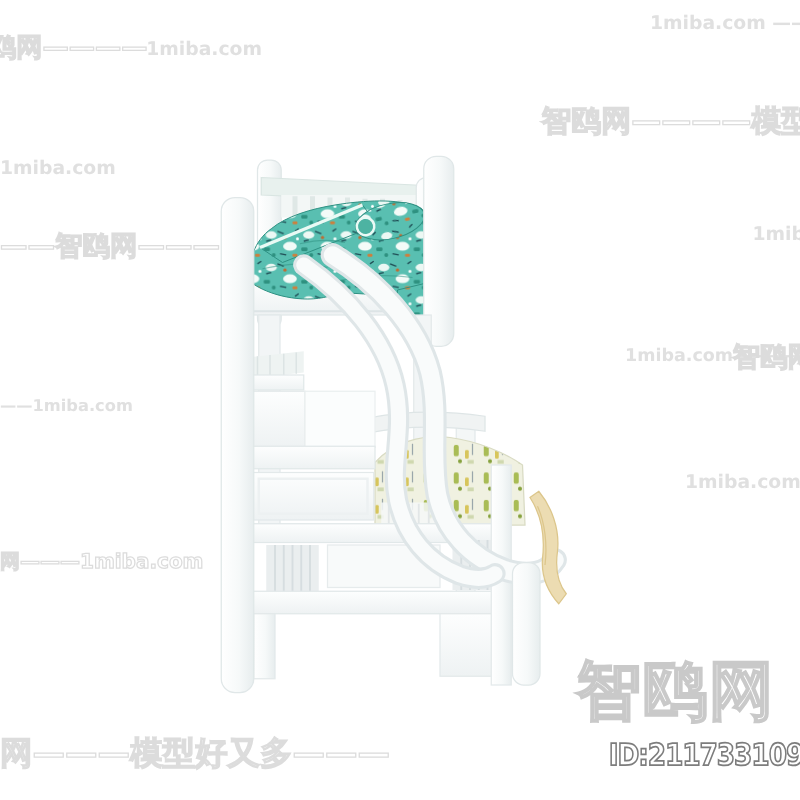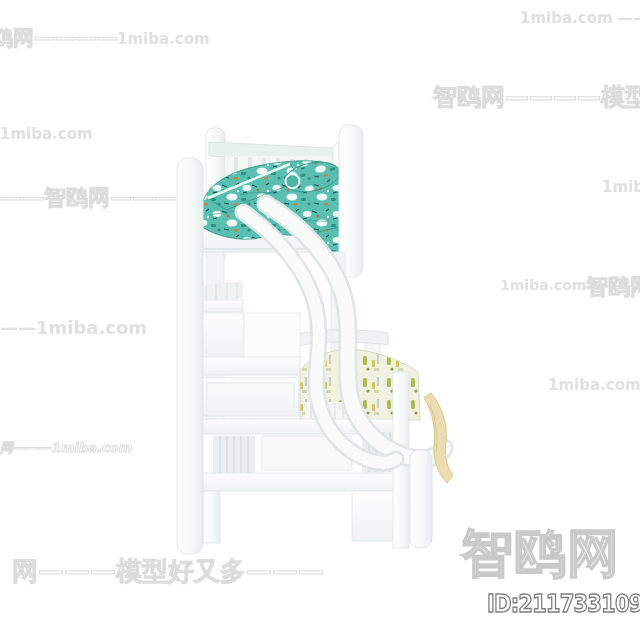--- a/index.html
+++ b/index.html
@@ -30,24 +30,24 @@
   <div id="wm-layer">
       <span class="wm wm-solid" style="left: 520px; top: 11px; font-size: 15px;">1miba.com ———————</span>
       <span class="wm wm-outline" style="left: -8px; top: 28px; font-size: 21px;">鸥网————</span>
       <span class="wm wm-solid" style="left: 117px; top: 32px; font-size: 15px;">1miba.com</span>
       <span class="wm wm-outline" style="left: 433px; top: 85px; font-size: 24px;">智鸥网————模型好又多</span>
       <span class="wm wm-solid" style="left: 0px; top: 127px; font-size: 15px;">1miba.com</span>
       <span class="wm wm-solid" style="left: 602px; top: 180px; font-size: 15px;">1miba.com</span>
       <span class="wm wm-outline" style="left: 0px; top: 187px; font-size: 22px;">——智鸥网———</span>
       <span class="wm wm-solid" style="left: 460px; top: 278px; font-size: 14px; margin-left: 40px;">1miba.com —————</span>
       <span class="wm wm-outline" style="left: 586px; top: 276px; font-size: 22px;">智鸥网</span>
-      <span class="wm wm-solid" style="left: 0px; top: 319px; font-size: 18px;">——1miba.com</span>
+      <span class="wm wm-solid" style="left: 0px; top: 319px; font-size: 13px;">——1miba.com</span>
       <span class="wm wm-solid" style="left: 548px; top: 378px; font-size: 15px;">1miba.com ————</span>
-      <span class="wm wm-outline" style="left: 0px; top: 441px; font-size: 13px; font-style: italic;">网———1miba.com</span>
-      <span class="wm wm-outline" style="left: 0px; top: 558px; font-size: 26px; padding-left: 12px;">网———模型好又多———</span>
+      <span class="wm wm-outline" style="left: 0px; top: 441px; font-size: 16px;">网———1miba.com</span>
+      <span class="wm wm-outline" style="left: 0px; top: 590px; font-size: 26px;">网———模型好又多———</span>
     </div>
 
   <svg id="bed-svg" width="640" height="640" viewBox="0 0 640 640">
     <defs>
       <linearGradient id="gPost" x1="0" y1="0" x2="1" y2="0">
         <stop offset="0" stop-color="#ffffff"></stop>
         <stop offset="0.55" stop-color="#f6f9f9"></stop>
         <stop offset="1" stop-color="#e7edee"></stop>
       </linearGradient>
       <linearGradient id="gPanel" x1="0" y1="0" x2="0" y2="1">

